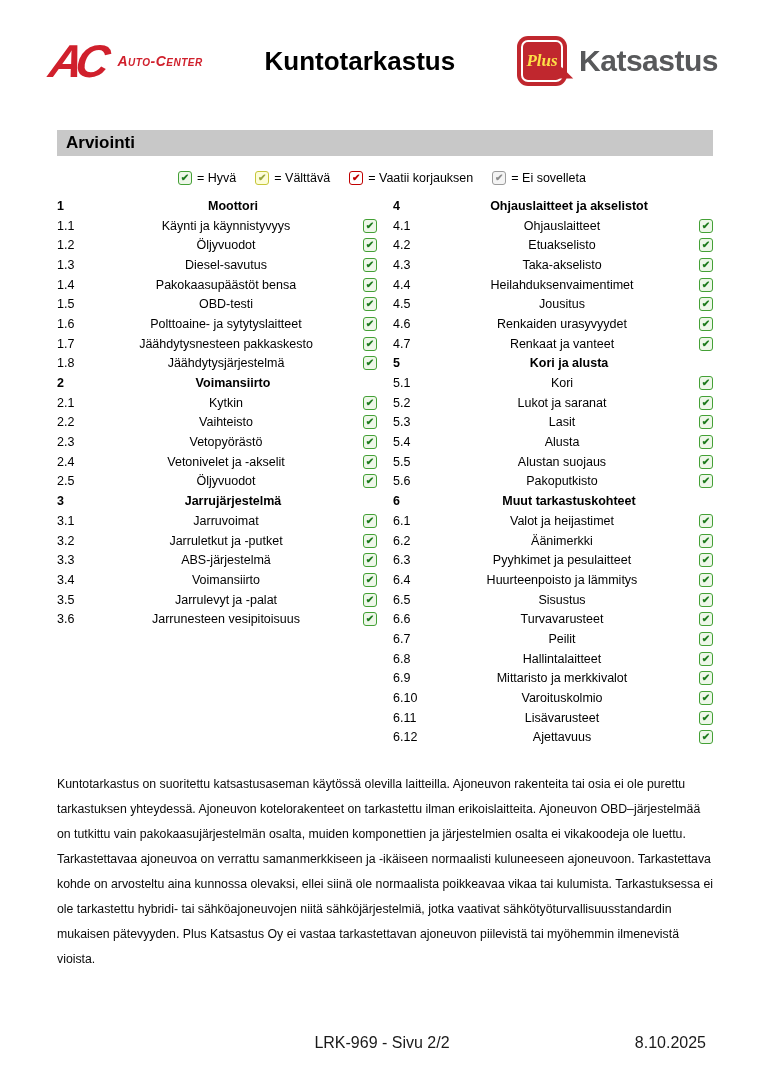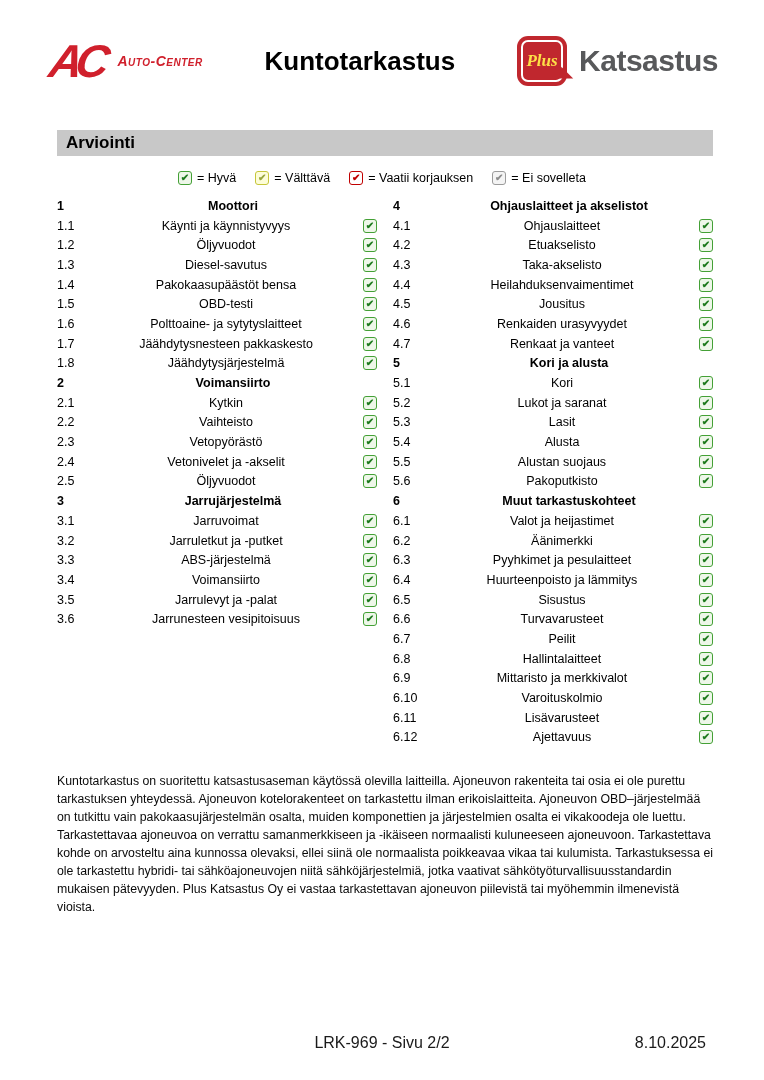--- a/index.html
+++ b/index.html
@@ -82,21 +82,21 @@
   }
   .col { width:320px; }
   .row { display:flex; align-items:center; height:19.7px; font-size:12.5px; }
   .row .num { width:38px; flex:0 0 auto; }
   .row .label { flex:1; padding-right:6px;text-align:center; }
   .row.section-header .num, .row.section-header .label { font-weight:bold; }
 
   
   .disclaimer {
     position:absolute; top:772px; left:57px; width:658px;
-    margin:0; font-size:12.3px; line-height:18px; color:#0a0a0a;
+    margin:0; font-size:12.3px; line-height:25px; color:#0a0a0a;
   }
 
   
   .footer { position:absolute; top:1034px; left:0; right:0; height:18px;
     font-size:16px; color:#1a1a1a; }
   .footer-center { position:absolute; left:0; right:0; text-align:center; }
   .footer-right { position:absolute; right:58px; }
 </style>
 </head>
 <body>

